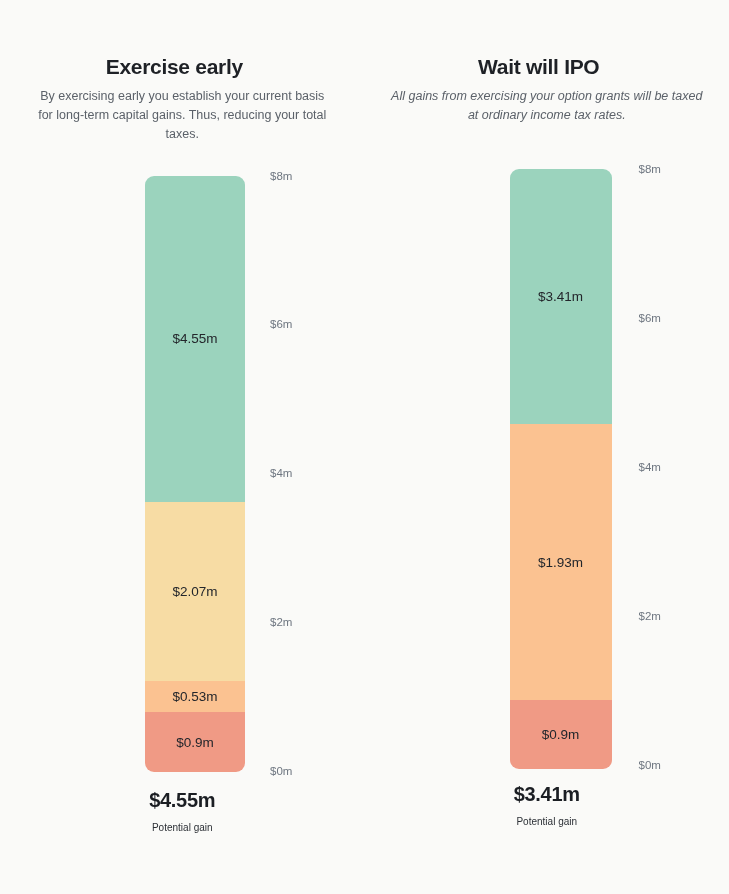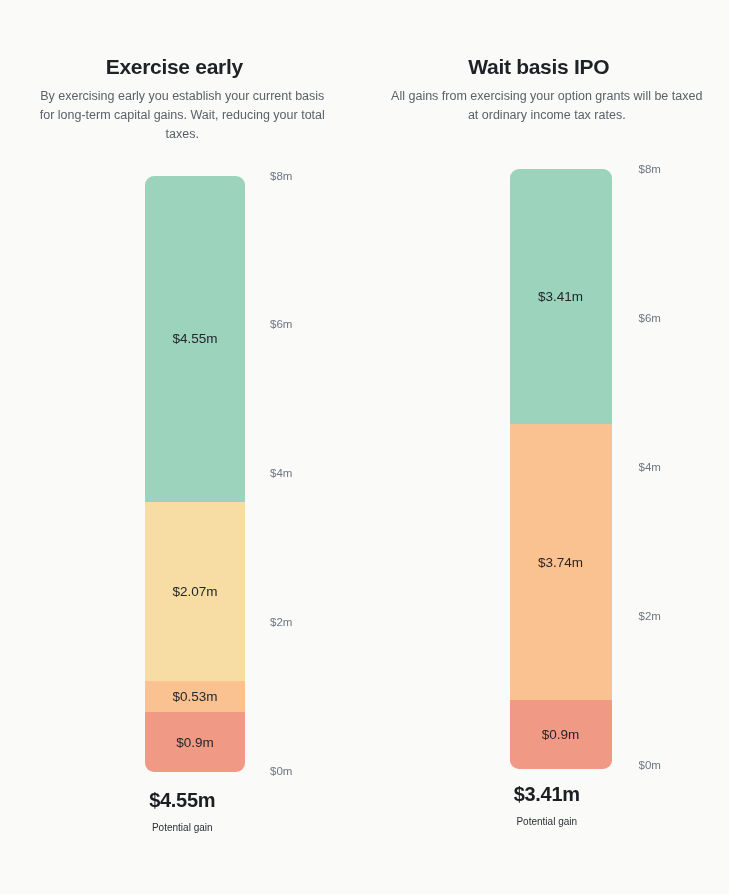--- a/index.html
+++ b/index.html
@@ -45,21 +45,21 @@
     left: 0;
     right: 0;
     top: 74px;
     text-align: center;
     font-size: 12.5px;
     line-height: 19px;
     color: #5B6169;
     padding: 0 38px;
     box-sizing: border-box;
   }
-  .panel.right .panel-sub { padding: 0 26px; }
+  .panel.right .panel-sub { padding: 0 26px; font-style: italic; }
 
   
   .plot {
     position: absolute;
     left: 0;
     top: 0;
     width: 100%;
     height: 100%;
   }
 
@@ -119,21 +119,21 @@
   }
 </style>
 </head>
 <body>
 
 <div class="panels">
 
   <section class="panel left">
 
     <h2 class="panel-title">Exercise early</h2>
-    <p class="panel-sub">By exercising early you establish your current basis for long-term capital gains. Wait, reducing your total taxes.</p>
+    <p class="panel-sub">By exercising early you establish your current basis for long-term capital gains. Thus, reducing your total taxes.</p>
 
     <div class="plot">
 
       <span class="tick" style="top:170px">$8m</span>
       <span class="tick" style="top:318px">$6m</span>
       <span class="tick" style="top:467px">$4m</span>
       <span class="tick" style="top:616px">$2m</span>
       <span class="tick" style="top:765px">$0m</span>
 
       <div class="bar">
@@ -162,41 +162,41 @@
     </div>
 
     <div class="total">
       <div class="total-value">$4.55m</div>
       <div class="total-label">Potential gain</div>
     </div>
   </section>
 
   <section class="panel right">
 
-    <h2 class="panel-title">Wait basis IPO</h2>
+    <h2 class="panel-title">Wait will IPO</h2>
     <p class="panel-sub">All gains from exercising your option grants will be taxed at ordinary income tax rates.</p>
 
     <div class="plot">
 
       <span class="tick" style="top:163px">$8m</span>
       <span class="tick" style="top:312px">$6m</span>
       <span class="tick" style="top:461px">$4m</span>
       <span class="tick" style="top:610px">$2m</span>
       <span class="tick" style="top:759px">$0m</span>
 
       <div class="bar">
 
         <div class="seg" style="height:255px;background:#9BD3BD">
 
           <span class="seg-value">$3.41m</span>
         </div>
 
         <div class="seg" style="height:276px;background:#FBC291">
 
-          <span class="seg-value">$3.74m</span>
+          <span class="seg-value">$1.93m</span>
         </div>
 
         <div class="seg" style="height:69px;background:#F09A85">
 
           <span class="seg-value">$0.9m</span>
         </div>
 
       </div>
     </div>
 

